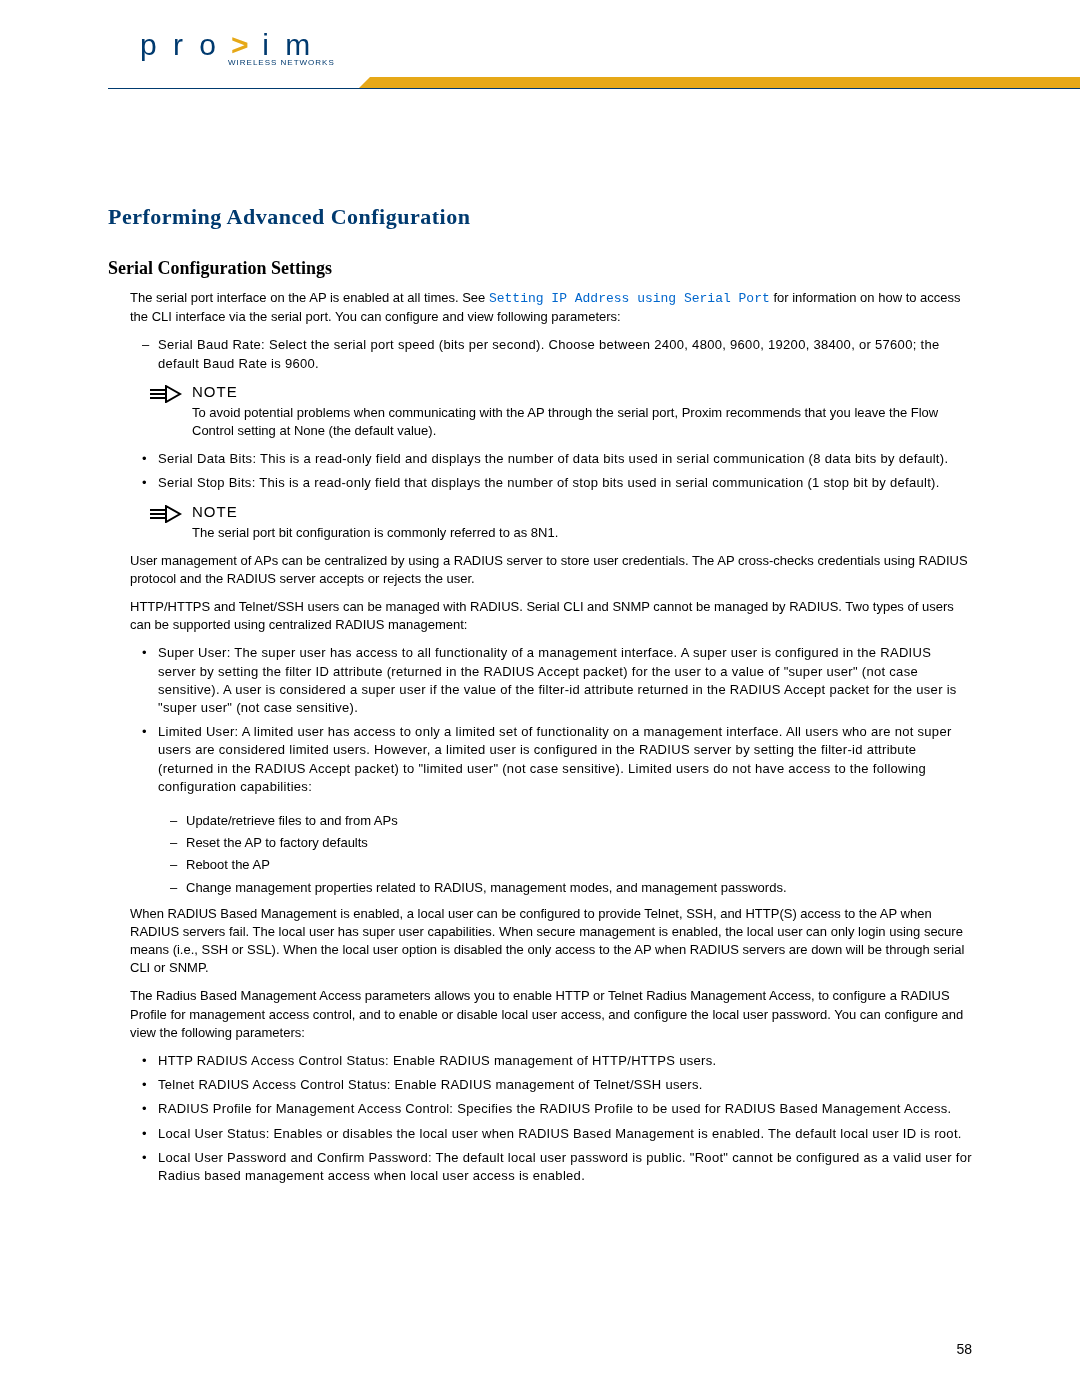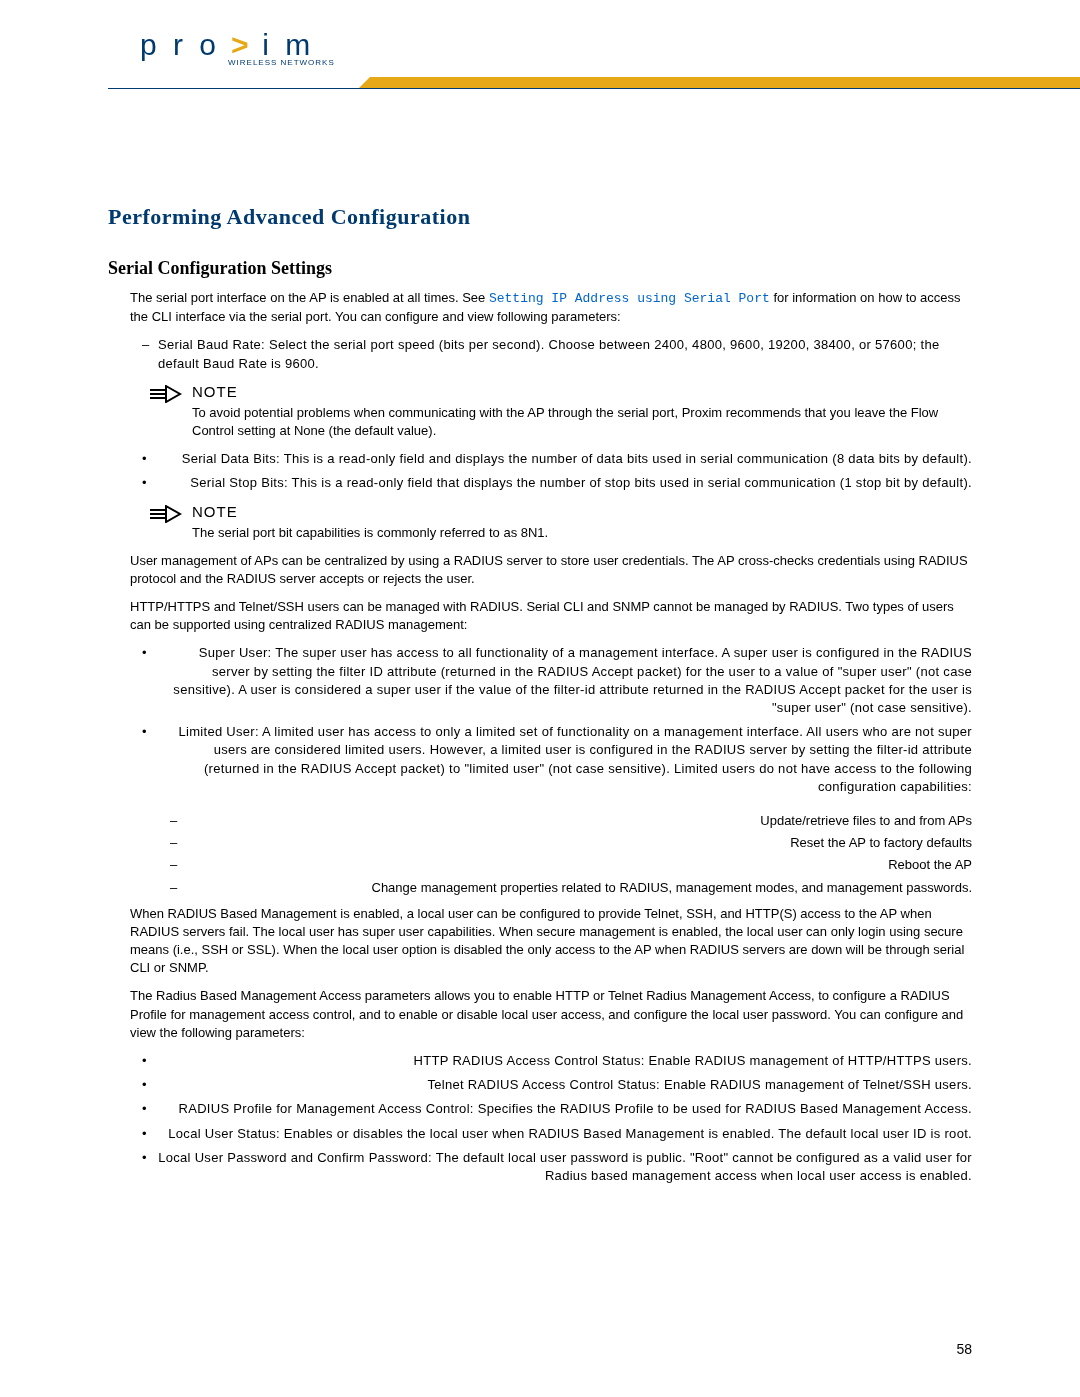--- a/index.html
+++ b/index.html
@@ -113,21 +113,20 @@
     content: "–";
     position: absolute;
     left: 12px;
   }
   ul.bullet-list > li {
     font-size: 13px;
     line-height: 1.4;
     padding-left: 28px;
     position: relative;
     margin-bottom: 6px;
-    text-align: right;
   }
   ul.bullet-list > li::before {
     content: "•";
     position: absolute;
     left: 12px;
   }
   ul.nested-dash {
     list-style: none;
     margin-top: 16px;
   }
@@ -226,21 +225,21 @@
           <g fill="none" stroke="#000" stroke-width="2">
             <line x1="2" y1="5" x2="18" y2="5"></line>
             <line x1="2" y1="9" x2="18" y2="9"></line>
             <line x1="2" y1="13" x2="18" y2="13"></line>
           </g>
           <path d="M18 1 L32 9 L18 17 Z" fill="none" stroke="#000" stroke-width="2"></path>
         </svg>
     </span>
     <div class="note-content">
       <span class="note-label">NOTE</span>
-      <div class="note-text">The serial port bit capabilities is commonly referred to as 8N1.</div>
+      <div class="note-text">The serial port bit configuration is commonly referred to as 8N1.</div>
     </div>
   </div>
 
 
   <p class="body-text">User management of APs can be centralized by using a RADIUS server to store user credentials. The AP cross-checks credentials using RADIUS protocol and the RADIUS server accepts or rejects the user.</p>
   <p class="body-text">HTTP/HTTPS and Telnet/SSH users can be managed with RADIUS. Serial CLI and SNMP cannot be managed by RADIUS. Two types of users can be supported using centralized RADIUS management:</p>
 
   <ul class="bullet-list">
     <li><span class="term">Super User: The super user has access to all functionality of a management interface. A super user is configured in the RADIUS server by setting the filter ID attribute (returned in the RADIUS Accept packet) for the user to a value of "super user" (not case sensitive). A user is considered a super user if the value of the filter-id attribute returned in the RADIUS Accept packet for the user is "super user" (not case sensitive).</span></li>
     <li>

